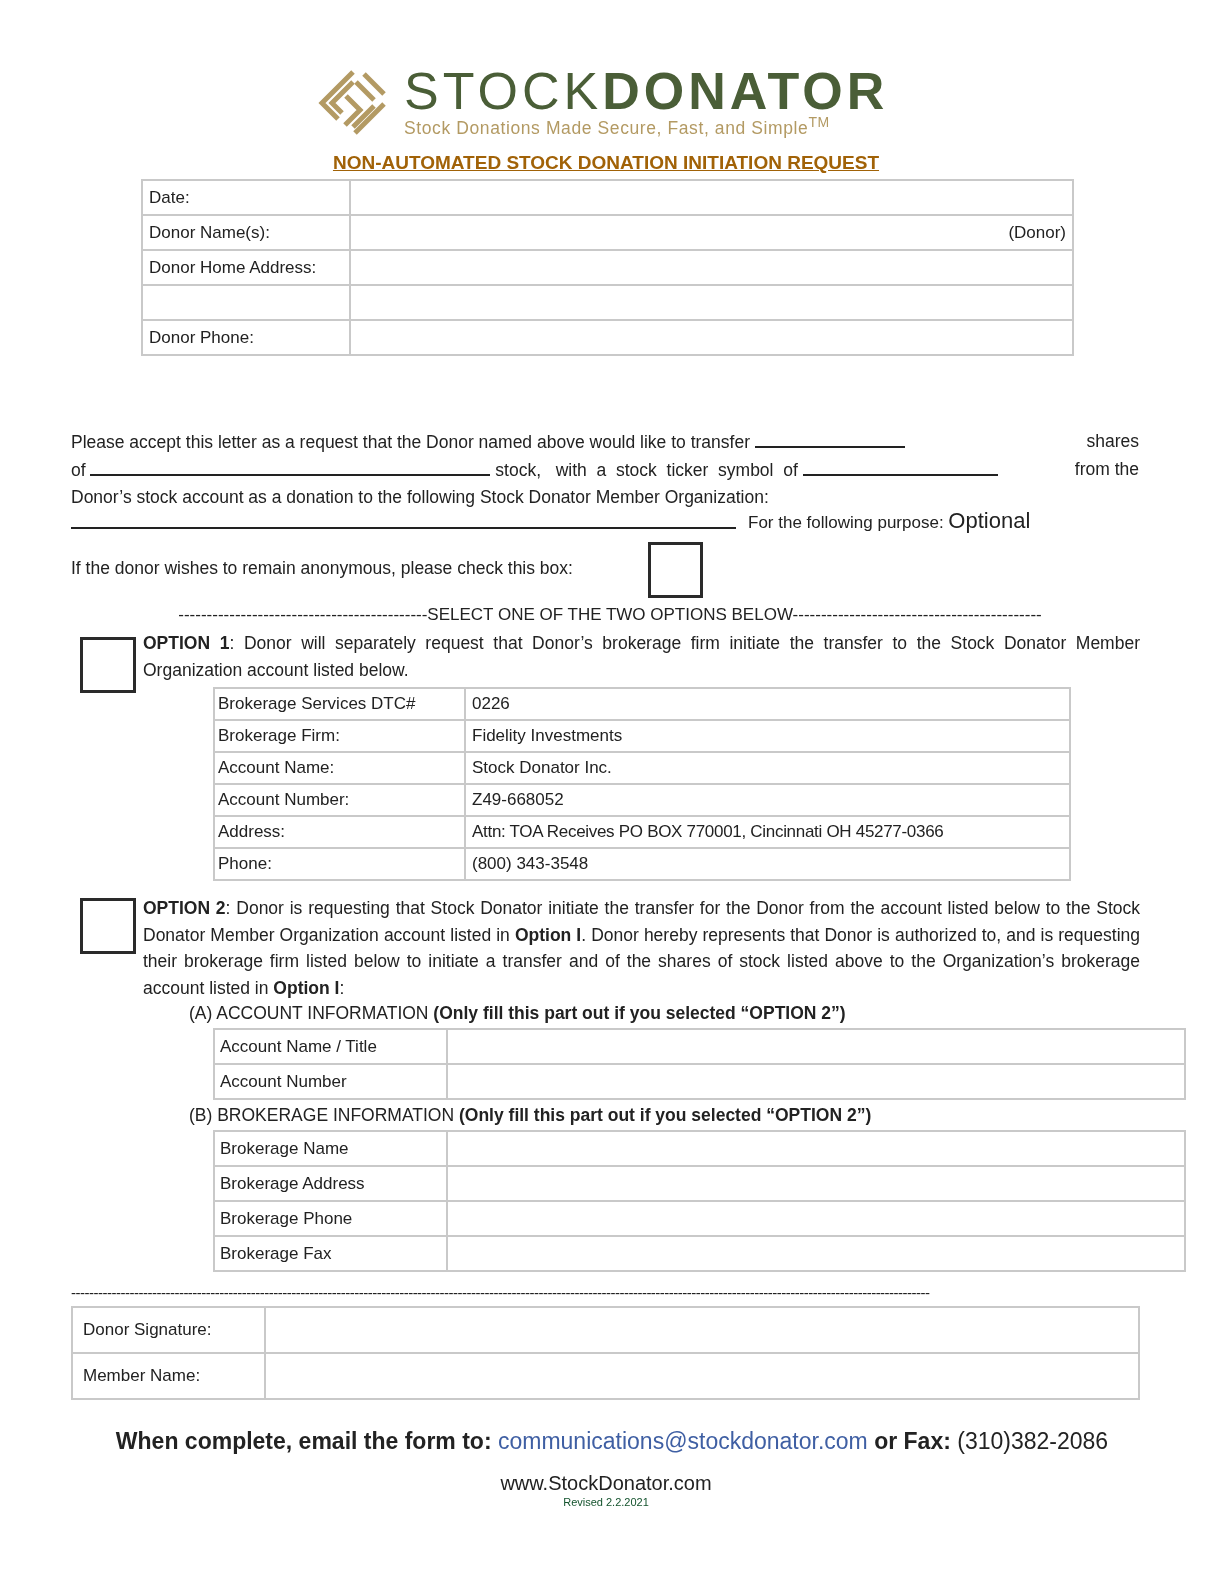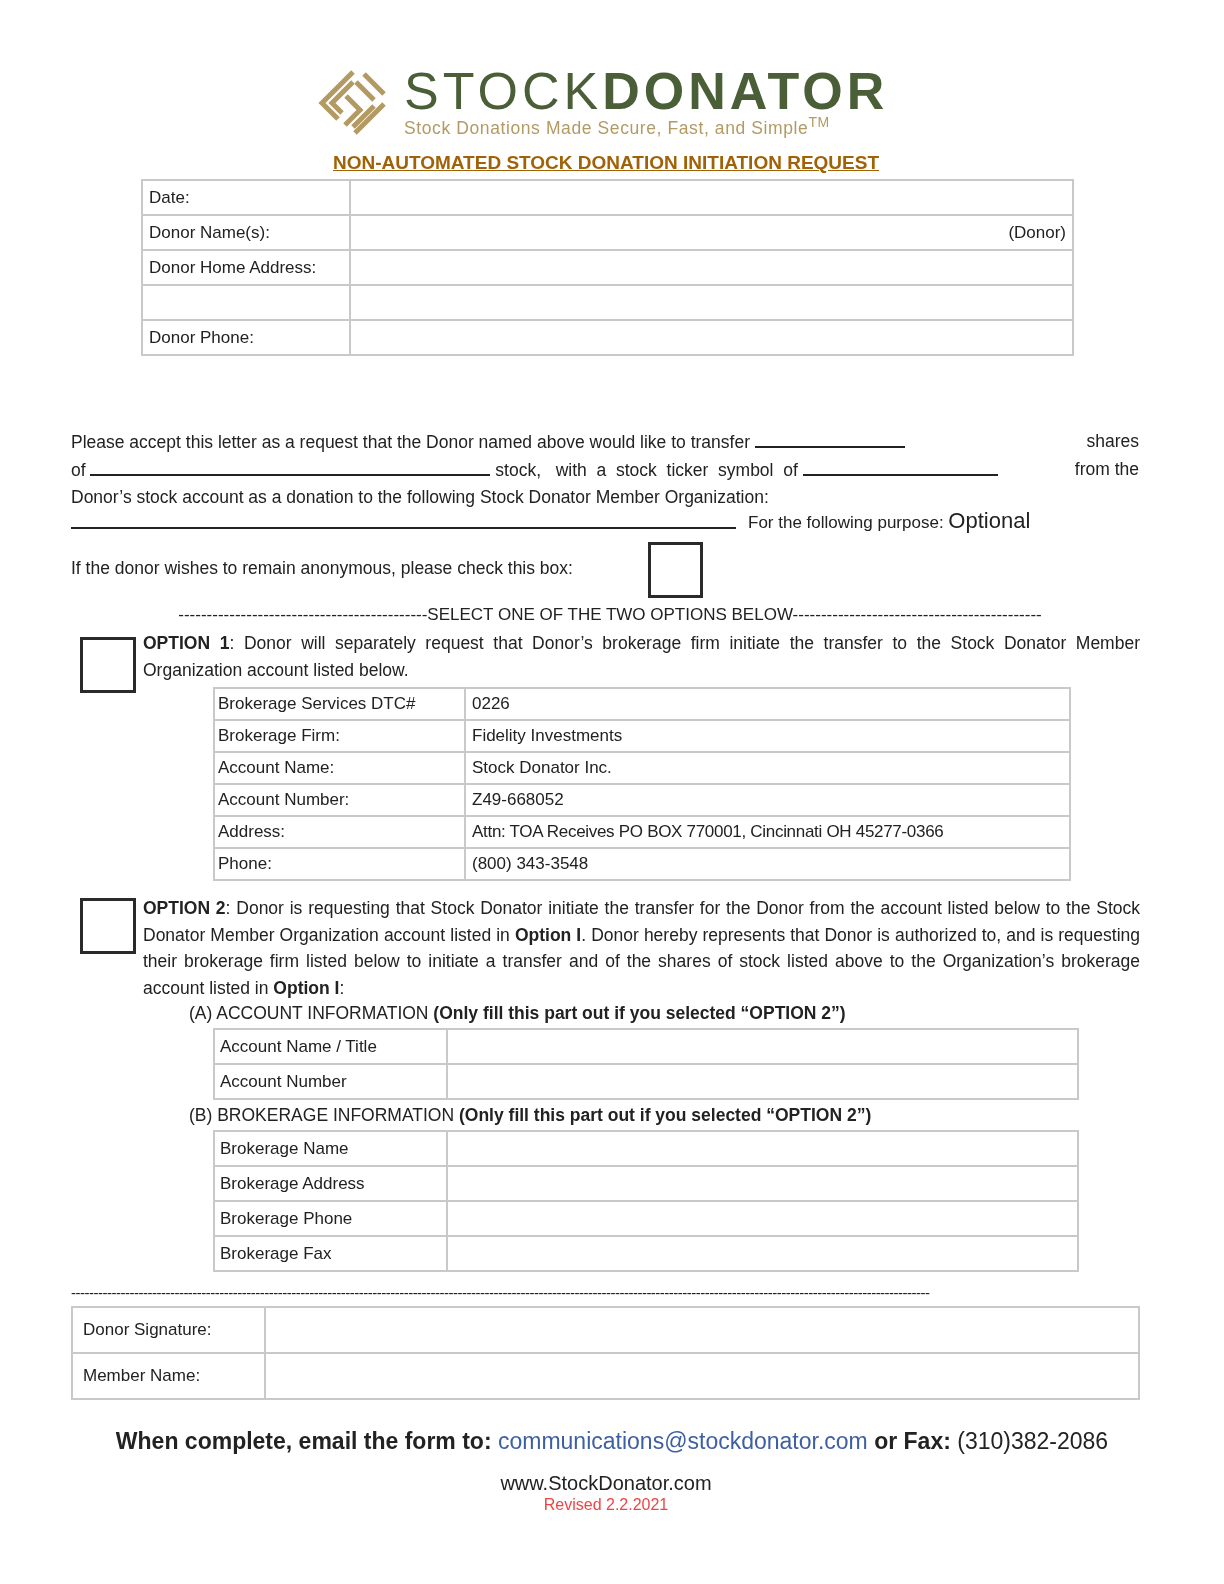--- a/index.html
+++ b/index.html
@@ -31,32 +31,32 @@
   .opt1-box { left:80px; top:637px; width:56px; height:56px; }
   .opt2-box { left:80px; top:898px; width:56px; height:56px; }
   .opt-text { left:143px; width:997px; font-size:17.5px; line-height:26.5px; text-align:justify; }
   .broker-table { left:213px; top:687px; width:858px; }
   .broker-table td { height:30px; }
   .broker-table td.lbl { width:240px; padding-left:3px; }
   .broker-table td.val { }
   .val-sm { font-size:14px; letter-spacing:-0.3px; }
   .val-lg { font-size:19px; }
   .sub-head { left:189px; font-size:17.5px; }
-  .acct-table { left:213px; width:866px; }
+  .acct-table { left:213px; width:973px; }
   .acct-table td { height:33px; }
   .acct-table td.lbl { width:220px; padding-left:5px; }
   .dash-line { left:71px; top:1284px; width:1040px; font-size:15px; white-space:nowrap; overflow:hidden; color:#222; letter-spacing:-0.5px; }
   .sig-table { left:71px; top:1306px; width:1069px; }
   .sig-table td { height:44px; }
   .sig-table td.lbl { width:175px; padding-left:10px; }
   .footer-main { left:0; width:1224px; top:1428px; text-align:center; font-size:23px; }
   .footer-main b { font-weight:bold; }
   .footer-main .email { color:#3f5fa3; cursor:pointer; }
   .website { left:0; width:1212px; top:1472px; text-align:center; font-size:20px; }
-  .revised { left:0; width:1212px; top:1496px; text-align:center; font-size:16px; color:#ef4444; }
+  .revised { left:0; width:1212px; top:1496px; text-align:center; font-size:11px; color:#14532d; }
   b { font-weight:bold; }
 </style>
 </head>
 <body>
 
 <div class="abs logo-wrap">
   <svg class="logo-icon" viewBox="0 0 70 70">
     <g fill="none" stroke="#b39a63" stroke-width="5">
       <path d="M35 4 L4 35 L20 51"></path>
       <path d="M35 14 L14 35 L24 45"></path>

